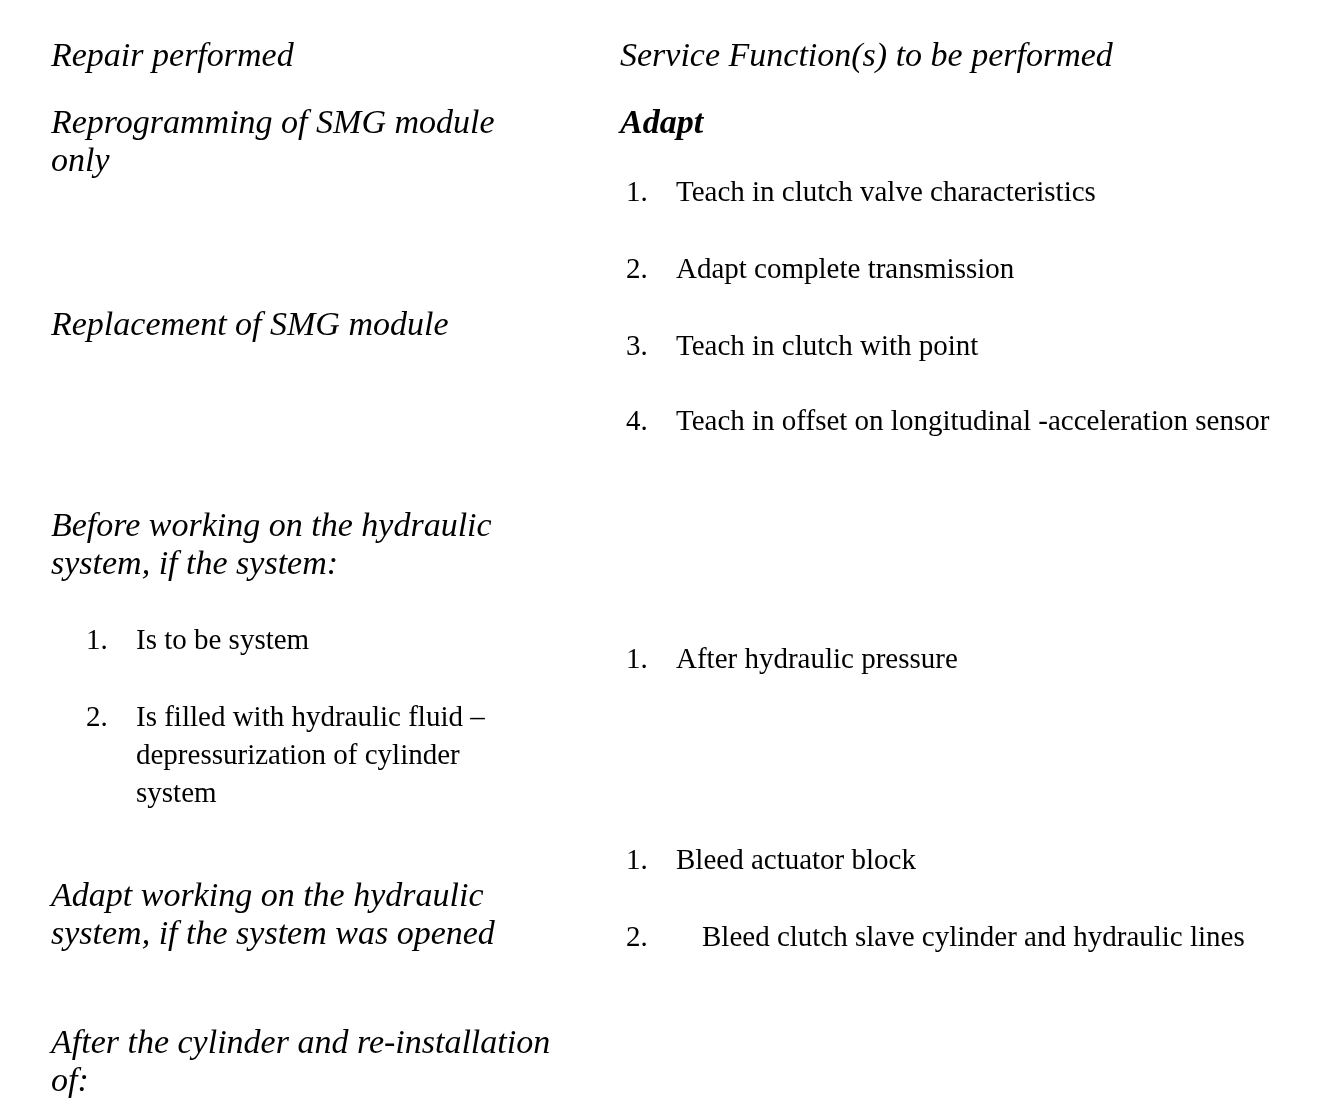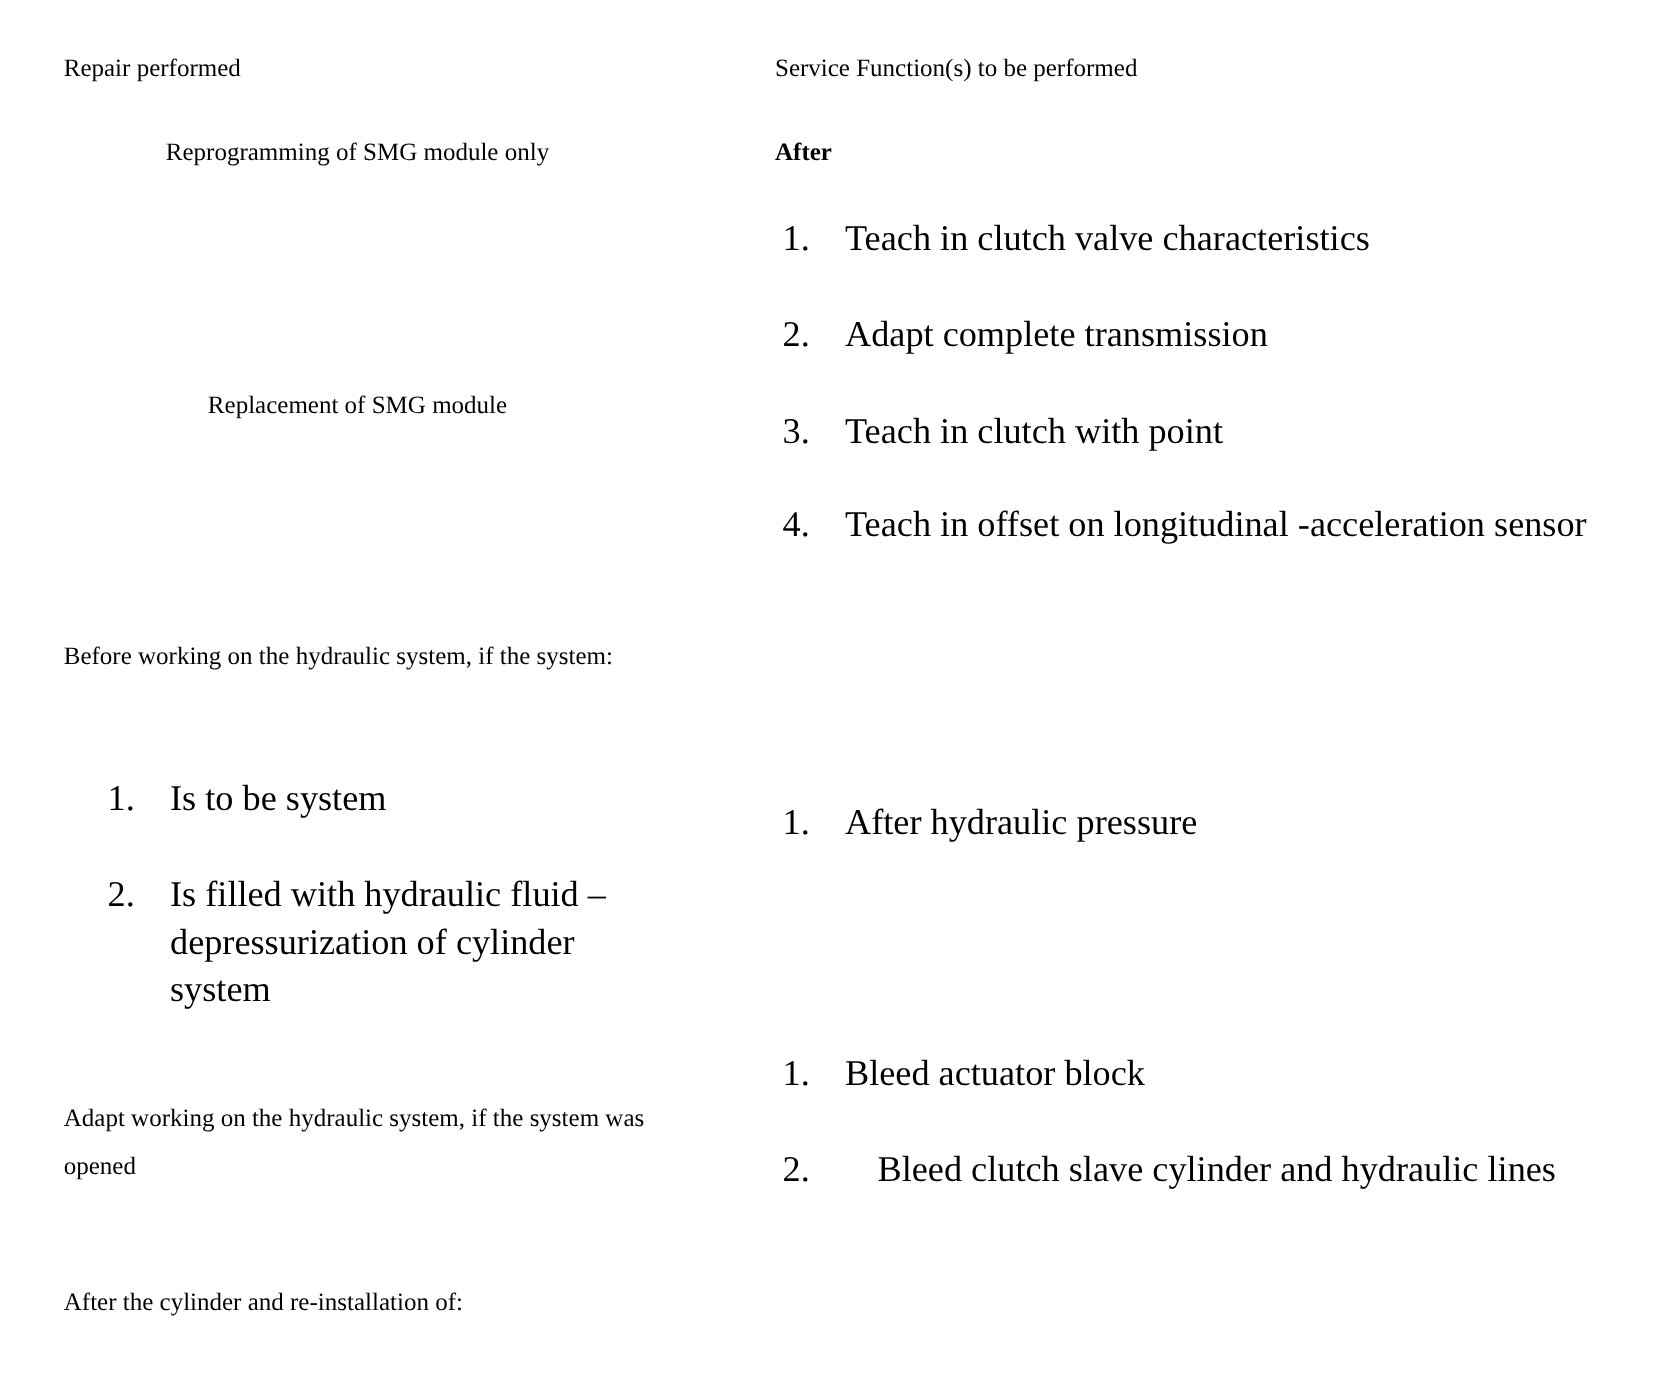--- a/index.html
+++ b/index.html
@@ -15,23 +15,24 @@
     color: #000000;
     overflow: hidden;
   }
   .page {
     position: absolute;
     inset: 0;
   }
   
   .tb {
     position: absolute;
-    font-size: 20px;
+    font-size: 34px;
     line-height: 38px;
     white-space: pre-wrap;
+    font-style: italic;
   }
   .bold { font-weight: bold; }
 
   
   .col-left  { left: 51px; }
   .col-right { left: 620px; }
 
   
   .li {
     position: absolute;
@@ -41,37 +42,37 @@
   }
   .li .marker {
     flex: 0 0 auto;
     width: 50px;
   }
   .li .txt {
     flex: 0 0 auto;
   }
 
   
-  .w-left-block { width: 470px; text-align: center; }
+  .w-left-block { width: 470px; }
   .w-right-1    { width: 600px; }
   .w-right-2    { width: 610px; }
   .w-left-li    { width: 420px; }
 </style>
 </head>
 <body>
 
 <div class="page">
 
   <div class="tb col-left" style="top:36px;">Repair performed</div>
 
   <div class="tb col-right" style="top:36px;">Service Function(s) to be performed</div>
 
   <div class="tb col-left w-left-block" style="top:103px;">Reprogramming of SMG module only</div>
 
-  <div class="tb col-right bold" style="top:103px;">After</div>
+  <div class="tb col-right bold" style="top:103px;">Adapt</div>
 
   <div class="tb col-left w-left-block" style="top:305px;">Replacement of SMG module</div>
 
   <div class="li" style="left:626px; top:172px;">
     <span class="marker">1.</span>
     <span class="txt w-right-1">Teach in clutch valve characteristics</span>
   </div>
 
   <div class="li" style="left:626px; top:249px;">
     <span class="marker">2.</span>

